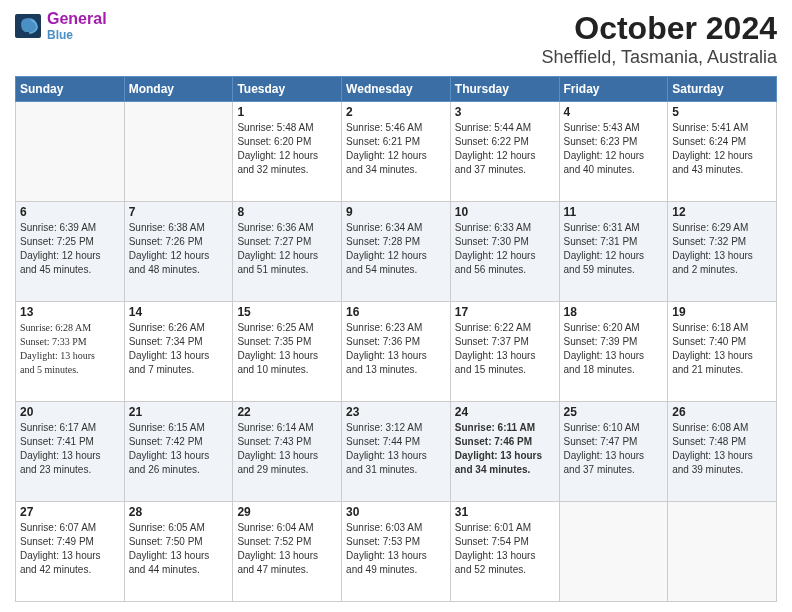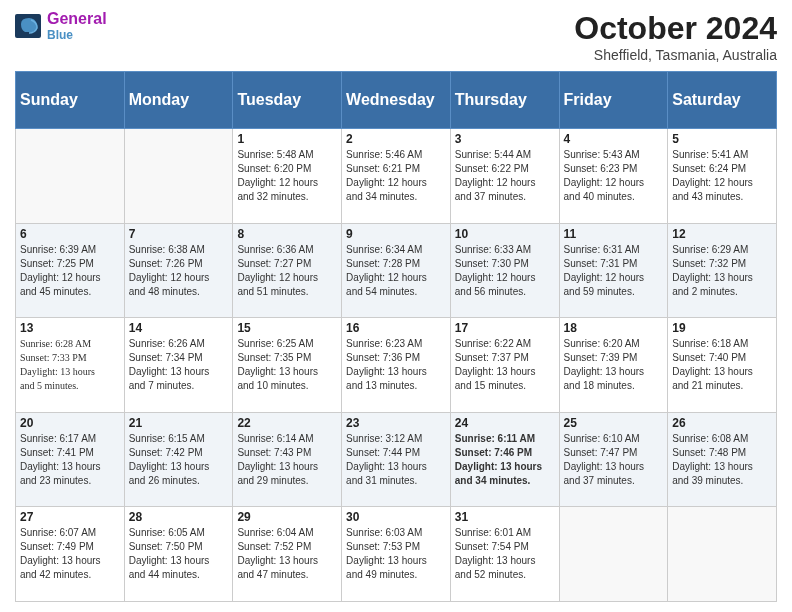--- a/index.html
+++ b/index.html
@@ -34,35 +34,35 @@
     }
     .title-block {
       text-align: right;
     }
     .month-title {
       font-size: 32px;
       font-weight: bold;
       color: #222;
     }
     .location {
-      font-size: 14px;
+      font-size: 18px;
       color: #444;
     }
     .calendar {
       width: 100%;
       border-collapse: collapse;
       flex: 1;
       table-layout: fixed;
     }
     .calendar th {
       background: #3a6ea5;
       color: #fff;
-      font-size: 16px;
+      font-size: 12px;
       font-weight: bold;
-      padding: 19px 4px;
+      padding: 5px 4px;
       text-align: left;
       border: 1px solid #5a8ec5;
     }
     .calendar td {
       border: 1px solid #ccc;
       vertical-align: top;
       padding: 3px 4px;
       font-size: 9.5px;
       color: #333;
       background: #fff;

